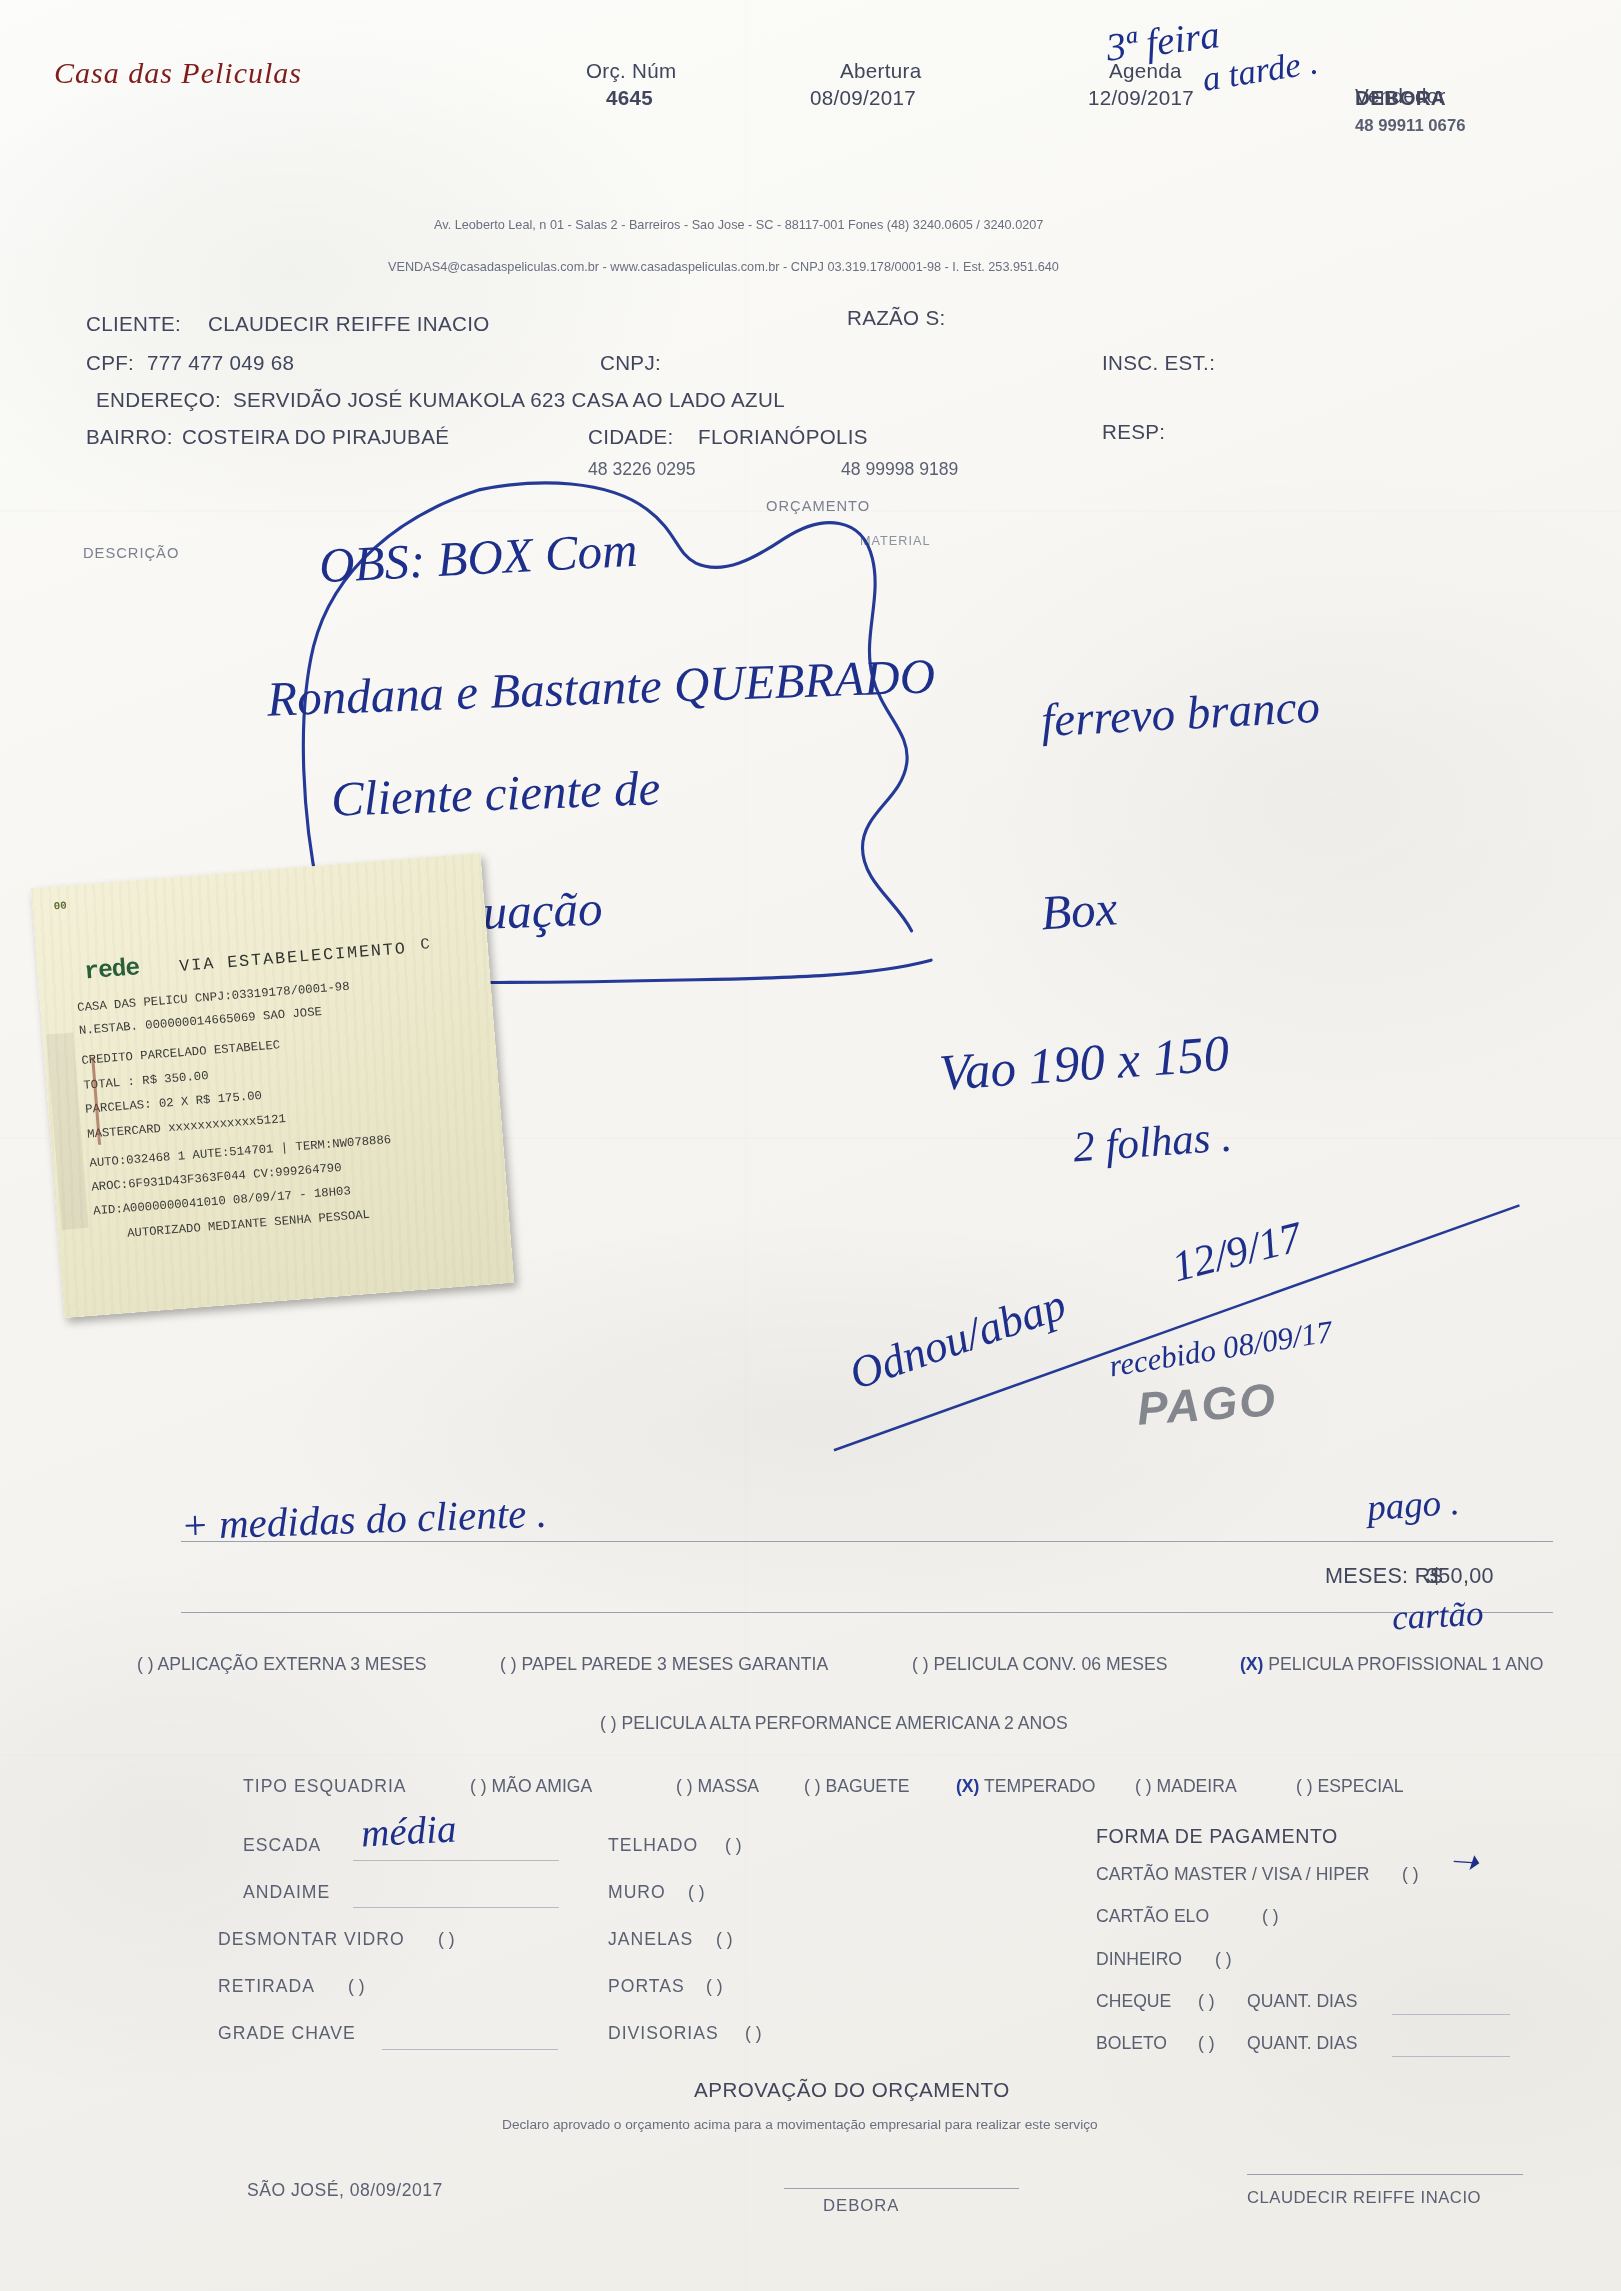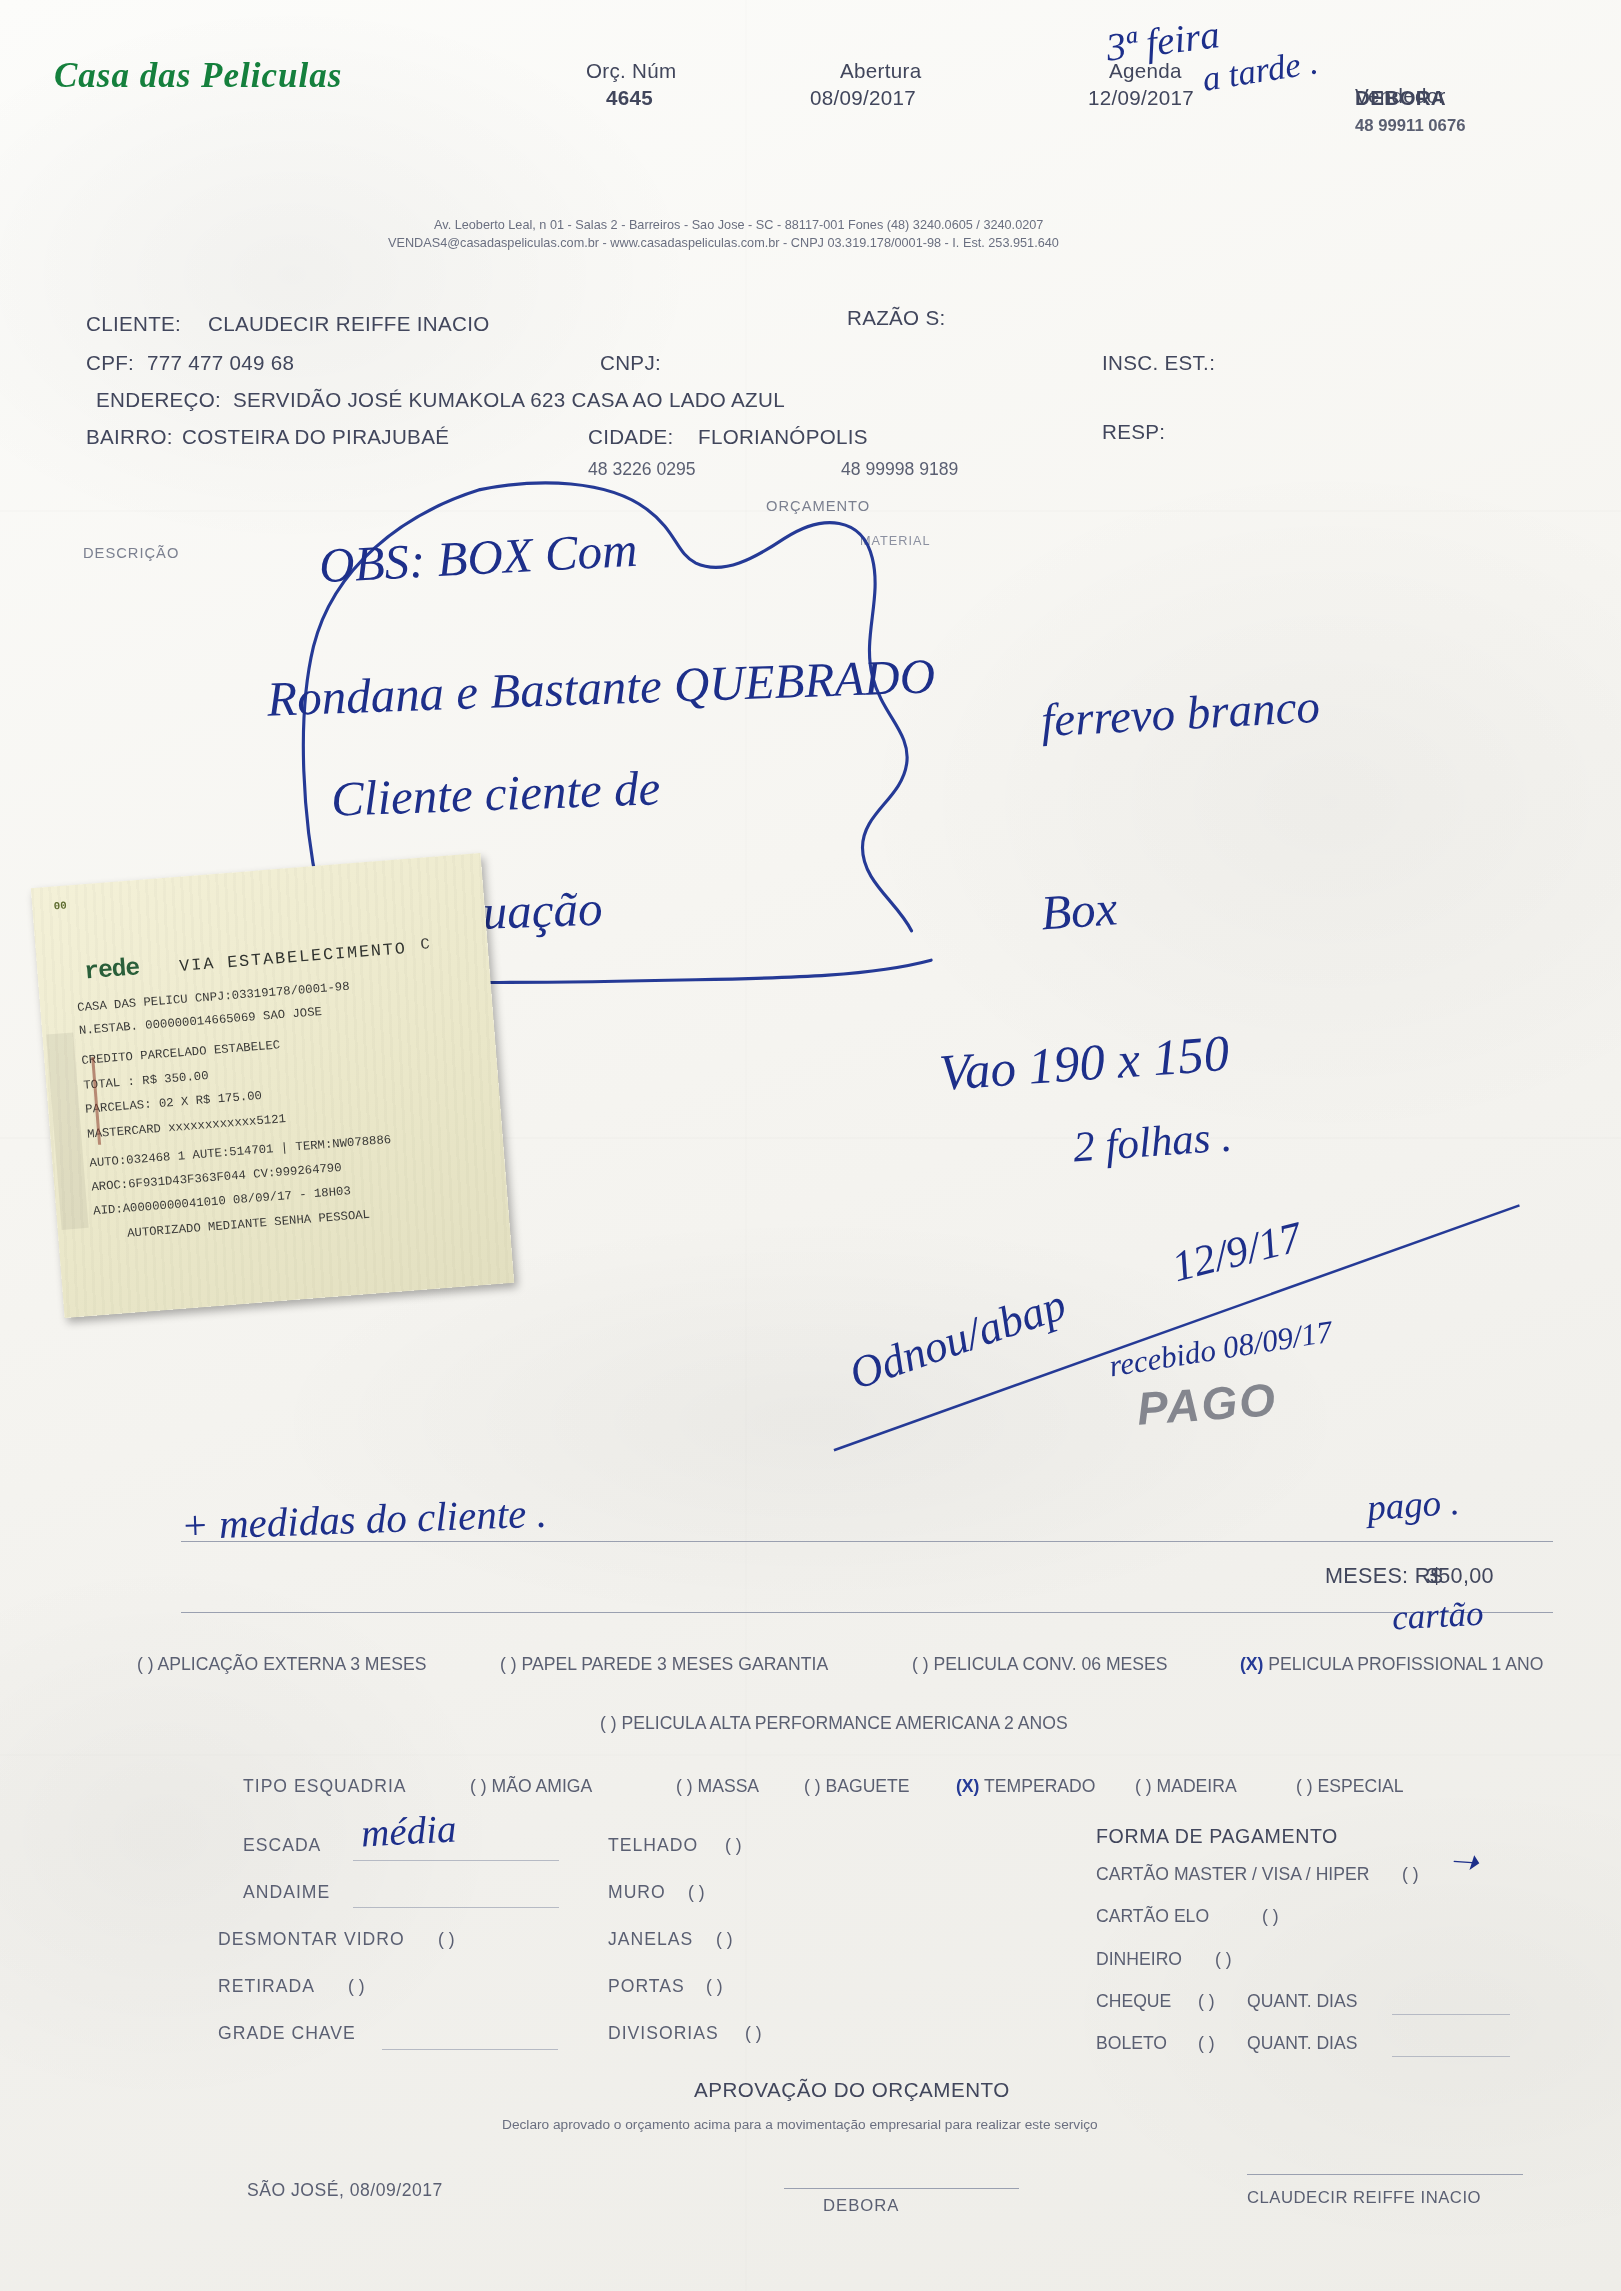--- a/index.html
+++ b/index.html
@@ -27,22 +27,22 @@
   }
   .txt { position:absolute; color:#3a3f52; white-space:nowrap; }
   .lbl { font-size:20.6px; letter-spacing:0.3px; color:#41465c; }
   .lbl-sm { font-size:14.7px; color:#5a5f72; }
   .lbl-xs { font-size:12.7px; color:#6a6f80; }
   .bold { font-weight:bold; }
   .line { position:absolute; border-bottom:1px solid #9aa0b0; }
   .logo {
     position:absolute;
     font-family:"Liberation Serif", serif;
-    font-style:italic; font-weight:bold;
-    font-size:35px; color:#15803d;
+    font-style:italic; font-weight:normal;
+    font-size:30px; color:#7f1d1d;
     letter-spacing:1px;
   }
   
   .hw {
     position:absolute;
     font-family:"Liberation Serif", serif;
     color:#1d2f8a;
     font-style:italic;
     white-space:nowrap;
   }
@@ -86,21 +86,21 @@
 <div class="txt lbl" style="left:810px;top:86px;">08/09/2017</div>
 
 <div class="txt lbl" style="left:1109px;top:59px;">Agenda</div>
 <div class="txt lbl" style="left:1088px;top:86px;">12/09/2017</div>
 
 <div class="txt lbl" style="left:1355px;top:59px;margin-top:25px;">Vendedor</div>
 <div class="txt lbl bold" style="left:1355px;top:86px;">DEBORA</div>
 <div class="txt lbl-sm bold" style="left:1355px;top:116px;font-size:16.7px;">48 99911 0676</div>
 
 <div class="txt lbl-xs" style="left:434px;top:218px;">Av. Leoberto Leal, n 01 - Salas 2 - Barreiros - Sao Jose - SC - 88117-001 Fones  (48) 3240.0605 / 3240.0207</div>
-<div class="txt lbl-xs" style="left:388px;top:236px;">VENDAS4@casadaspeliculas.com.br - www.casadaspeliculas.com.br - CNPJ 03.319.178/0001-98 - I. Est. 253.951.640</div>
+<div class="txt lbl-xs" style="left:388px;top:260px;">VENDAS4@casadaspeliculas.com.br - www.casadaspeliculas.com.br - CNPJ 03.319.178/0001-98 - I. Est. 253.951.640</div>
 
 <div class="txt lbl" style="left:86px;top:312px;">CLIENTE:</div>
 <div class="txt lbl" style="left:208px;top:312px;">CLAUDECIR REIFFE INACIO</div>
 
 <div class="txt lbl" style="left:86px;top:351px;">CPF:</div>
 <div class="txt lbl" style="left:147px;top:351px;">777 477 049 68</div>
 
 <div class="txt lbl" style="left:96px;top:388px;">ENDEREÇO:</div>
 <div class="txt lbl" style="left:233px;top:388px;">SERVIDÃO JOSÉ KUMAKOLA 623 CASA AO LADO AZUL</div>
 

